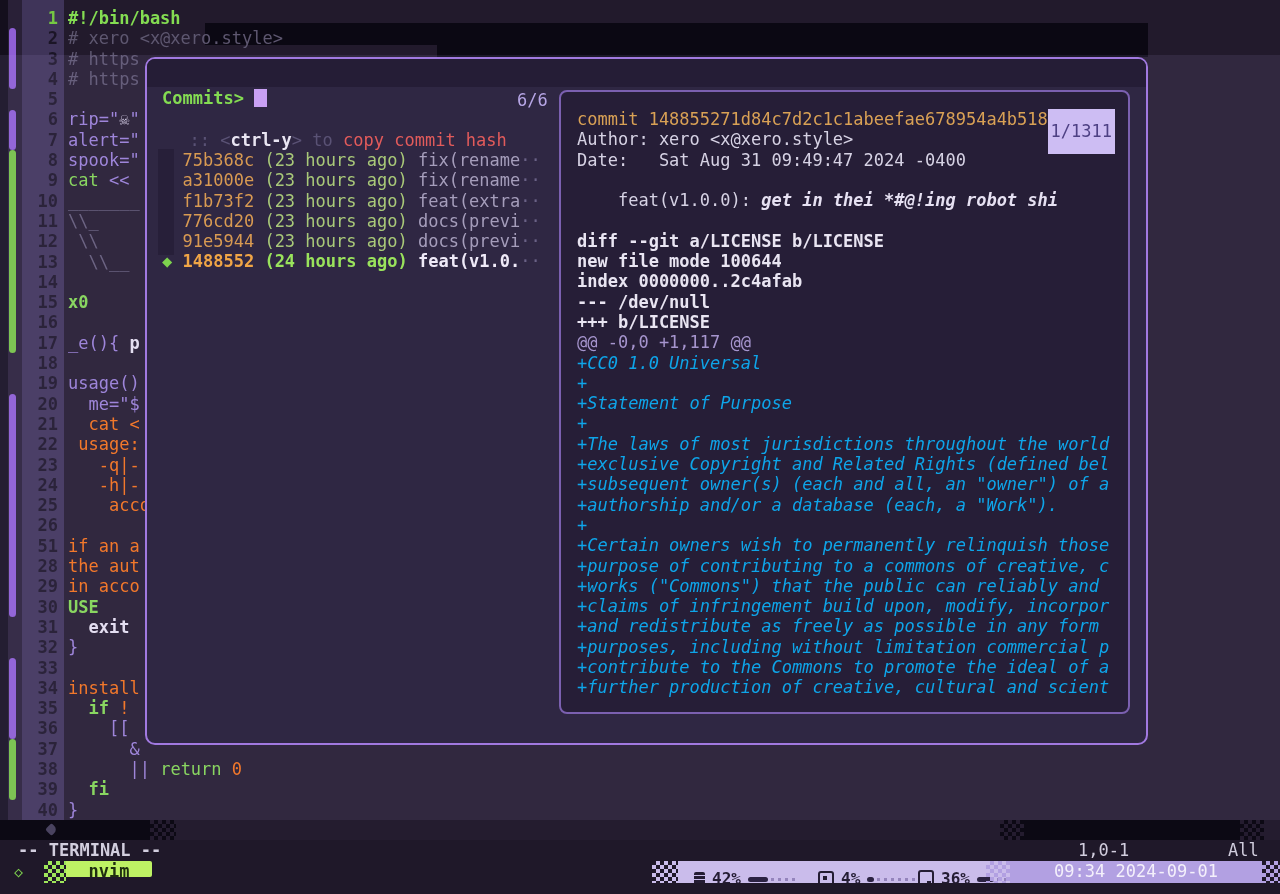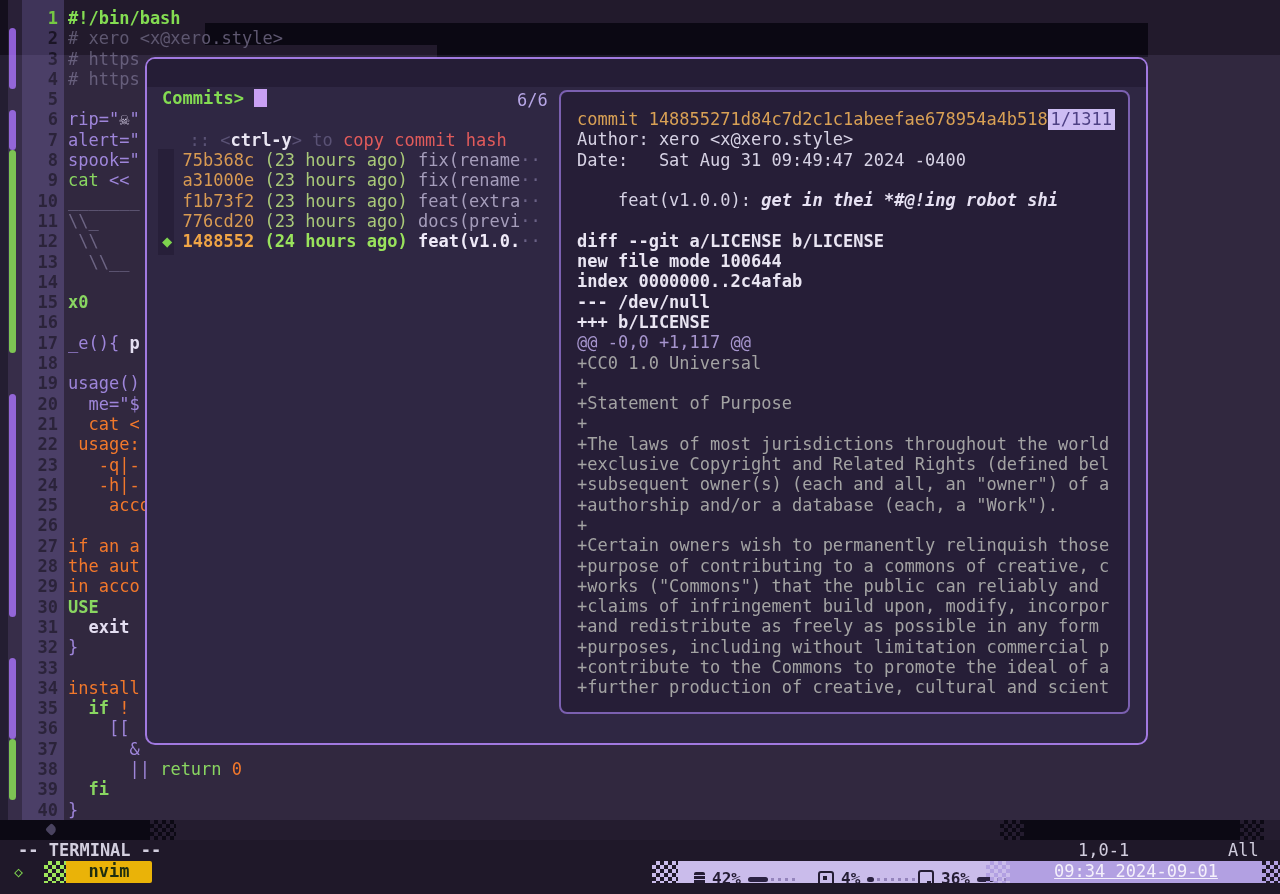--- a/index.html
+++ b/index.html
@@ -56,47 +56,47 @@
   .crow.sel .s-time{color:#9ae35c;font-weight:700;}
   .crow.sel .s-subj{color:#efeaf8;font-weight:700;margin-top:24px;}
   
   .preview{position:absolute;left:412px;top:31px;width:567px;height:620px;background:#261e37;
     border:2px solid #7b60b0;border-radius:8px;}
   #prevlines{position:absolute;left:16px;top:17px;white-space:pre;}
   .pline{height:20.3px;}
   .s-orange{color:#d9a155;}
   .s-fg{color:#d6d2e4;}
   .s-lav{color:#a695ce;}
-  .s-diffadd{color:#a3a3a3;}
+  .s-diffadd{color:#0ea5e9;font-style:italic;}
   .s-ital{color:#e6e1f2;font-weight:700;font-style:italic;}
-  .chip{position:absolute;top:17px;right:13px;background:#cdbdf3;color:#4e4184;padding:0 3px;height:21px;}
+  .chip{position:absolute;top:17px;right:13px;background:#cdbdf3;color:#4e4184;padding:12px 3px;height:21px;}
   
   .slrow{position:absolute;left:0;width:1280px;}
   .seg{position:absolute;top:0;height:100%;}
   .ck{position:absolute;top:0;height:100%;background:repeating-conic-gradient(var(--c) 0% 25%, transparent 0% 50%) 0 0/8px 8px;}
   .sl1{top:820px;height:20px;background:#241c2f;color:#4a4360;}
   .sl1 .seg, .sl2 .lab{white-space:pre;}
   .icon-tag{position:absolute;left:47px;top:5px;width:9px;height:9px;background:#4a4360;border-radius:2px 5px 2px 2px;transform:rotate(45deg);}
   .sl2{top:840px;height:21px;background:#1f1829;color:#d2cede;}
   .sl3{top:861px;height:22px;background:#1f1829;}
   .sl3-pad{top:883px;height:11px;background:#1f1829;}
   .diamond{position:absolute;left:14px;top:1px;color:#7ed34e;font-size:15px;}
-  .badge{position:absolute;left:66px;top:0;width:86px;height:22px;background:#eab308;border-radius:0 2px 2px 0;
+  .badge{position:absolute;left:66px;top:0;width:86px;height:16px;background:#bef264;border-radius:0 2px 2px 0;
     color:#1f2e10;font-weight:700;text-align:center;}
   .metric{position:absolute;top:0;height:36px;display:flex;align-items:center;gap:7px;color:#241c33;font-weight:600;font-size:16px;}
   .icon-ram{width:11px;height:15px;background:#241c33;border-radius:2px;
     background-image:repeating-linear-gradient(to bottom,transparent 0 3px,#cabceb 3px 4px);}
   .icon-cpu{width:12px;height:12px;border:2px solid #241c33;border-radius:3px;position:relative;}
   .icon-cpu::after{content:"";position:absolute;left:3px;top:3px;width:4px;height:4px;background:#241c33;}
   .icon-card{width:12px;height:14px;border:2px solid #241c33;border-radius:3px 3px 3px 3px;position:relative;}
   .icon-card::after{content:"";position:absolute;right:1px;bottom:1px;width:4px;height:4px;background:#241c33;}
   .pbar{position:relative;width:48px;height:5px;display:flex;align-items:center;}
   .pbar .fill{height:5px;border-radius:2.5px;background:#2b2242;}
   .pbar .dots{flex:1;height:3px;margin-left:3px;background:repeating-linear-gradient(90deg,#9484bc 0 3px,transparent 3px 7px);}
-  .timeseg{color:#f4f0fb;text-align:center;text-decoration:underline;}
+  .timeseg{color:#f4f0fb;text-align:center;}
 </style>
 </head>
 <body>
 
 <div class="screen">
   <div class="layer col-strip0"></div>
   <div class="layer col-strip1"></div>
   <div class="layer col-gutter"></div>
 
   <div class="bb" style="left:205px;top:23px;width:943px;height:22px;"></div>
@@ -209,21 +209,21 @@
       </div>
       <div class="eline">
         <span class="num">25</span>
         <span class="txt"><span class="s-fg2">    acco</span></span>
       </div>
       <div class="eline">
         <span class="num">26</span>
         <span class="txt"></span>
       </div>
       <div class="eline">
-        <span class="num">27</span>
+        <span class="num">51</span>
         <span class="txt"><span class="s-fg2">if an a</span></span>
       </div>
       <div class="eline">
         <span class="num">28</span>
         <span class="txt"><span class="s-fg2">the aut</span></span>
       </div>
       <div class="eline">
         <span class="num">29</span>
         <span class="txt"><span class="s-fg2">in acco</span></span>
       </div>
@@ -279,20 +279,21 @@
     <div class="topstrip"></div>
     <div class="prompt-row"><span class="s-green-b">Commits&gt;</span><span class="cursor"></span></div>
     <div class="counter">6/6</div>
     <div class="help-row" id="helprow"><span class="s-dimp">  :: &lt;</span><span class="s-white-b">ctrl-y</span><span class="s-dimp">&gt; to </span><span class="s-red">copy commit hash</span></div>
     <div class="listgutter"></div>
     <div id="commits">
         <div class="crow"><span class="ptr">  </span><span class="s-hash">75b368c</span><span class="s-plain"> </span><span class="s-time">(23 hours ago)</span><span class="s-plain"> </span><span class="s-subj">fix(rename</span><span class="s-dots">··</span></div>
         <div class="crow"><span class="ptr">  </span><span class="s-hash">a31000e</span><span class="s-plain"> </span><span class="s-time">(23 hours ago)</span><span class="s-plain"> </span><span class="s-subj">fix(rename</span><span class="s-dots">··</span></div>
         <div class="crow"><span class="ptr">  </span><span class="s-hash">f1b73f2</span><span class="s-plain"> </span><span class="s-time">(23 hours ago)</span><span class="s-plain"> </span><span class="s-subj">feat(extra</span><span class="s-dots">··</span></div>
         <div class="crow"><span class="ptr">  </span><span class="s-hash">776cd20</span><span class="s-plain"> </span><span class="s-time">(23 hours ago)</span><span class="s-plain"> </span><span class="s-subj">docs(previ</span><span class="s-dots">··</span></div>
+        <div class="crow"><span class="ptr">  </span><span class="s-hash">91e5944</span><span class="s-plain"> </span><span class="s-time">(23 hours ago)</span><span class="s-plain"> </span><span class="s-subj">docs(previ</span><span class="s-dots">··</span></div>
         <div class="crow sel"><span class="ptr">◆ </span><span class="s-hash">1488552</span><span class="s-plain"> </span><span class="s-time">(24 hours ago)</span><span class="s-plain"> </span><span class="s-subj">feat(v1.0.</span><span class="s-dots">··</span></div>
       </div>
 
     <div class="preview">
       <div id="prevlines"><div class="pline"><span class="s-orange">commit 148855271d84c7d2c1c1abeefae678954a4b518</span></div><div class="pline"><span class="s-fg">Author: xero &lt;x@xero.style&gt;</span></div><div class="pline"><span class="s-fg">Date:   Sat Aug 31 09:49:47 2024 -0400</span></div><div class="pline"></div><div class="pline"><span class="s-fg">    feat(v1.0.0): </span><span class="s-ital">get in thei *#@!ing robot shi</span></div><div class="pline"></div><div class="pline"><span class="s-white-b">diff --git a/LICENSE b/LICENSE</span></div><div class="pline"><span class="s-white-b">new file mode 100644</span></div><div class="pline"><span class="s-white-b">index 0000000..2c4afab</span></div><div class="pline"><span class="s-white-b">--- /dev/null</span></div><div class="pline"><span class="s-white-b">+++ b/LICENSE</span></div><div class="pline"><span class="s-lav">@@ -0,0 +1,117 @@</span></div><div class="pline"><span class="s-diffadd">+CC0 1.0 Universal</span></div><div class="pline"><span class="s-diffadd">+</span></div><div class="pline"><span class="s-diffadd">+Statement of Purpose</span></div><div class="pline"><span class="s-diffadd">+</span></div><div class="pline"><span class="s-diffadd">+The laws of most jurisdictions throughout the world</span></div><div class="pline"><span class="s-diffadd">+exclusive Copyright and Related Rights (defined bel</span></div><div class="pline"><span class="s-diffadd">+subsequent owner(s) (each and all, an "owner") of a</span></div><div class="pline"><span class="s-diffadd">+authorship and/or a database (each, a "Work").</span></div><div class="pline"><span class="s-diffadd">+</span></div><div class="pline"><span class="s-diffadd">+Certain owners wish to permanently relinquish those</span></div><div class="pline"><span class="s-diffadd">+purpose of contributing to a commons of creative, c</span></div><div class="pline"><span class="s-diffadd">+works ("Commons") that the public can reliably and</span></div><div class="pline"><span class="s-diffadd">+claims of infringement build upon, modify, incorpor</span></div><div class="pline"><span class="s-diffadd">+and redistribute as freely as possible in any form</span></div><div class="pline"><span class="s-diffadd">+purposes, including without limitation commercial p</span></div><div class="pline"><span class="s-diffadd">+contribute to the Commons to promote the ideal of a</span></div><div class="pline"><span class="s-diffadd">+further production of creative, cultural and scient</span></div></div>
       <div class="chip">1/1311</div>
     </div>
   </div>
 
   <div class="slrow sl1">

